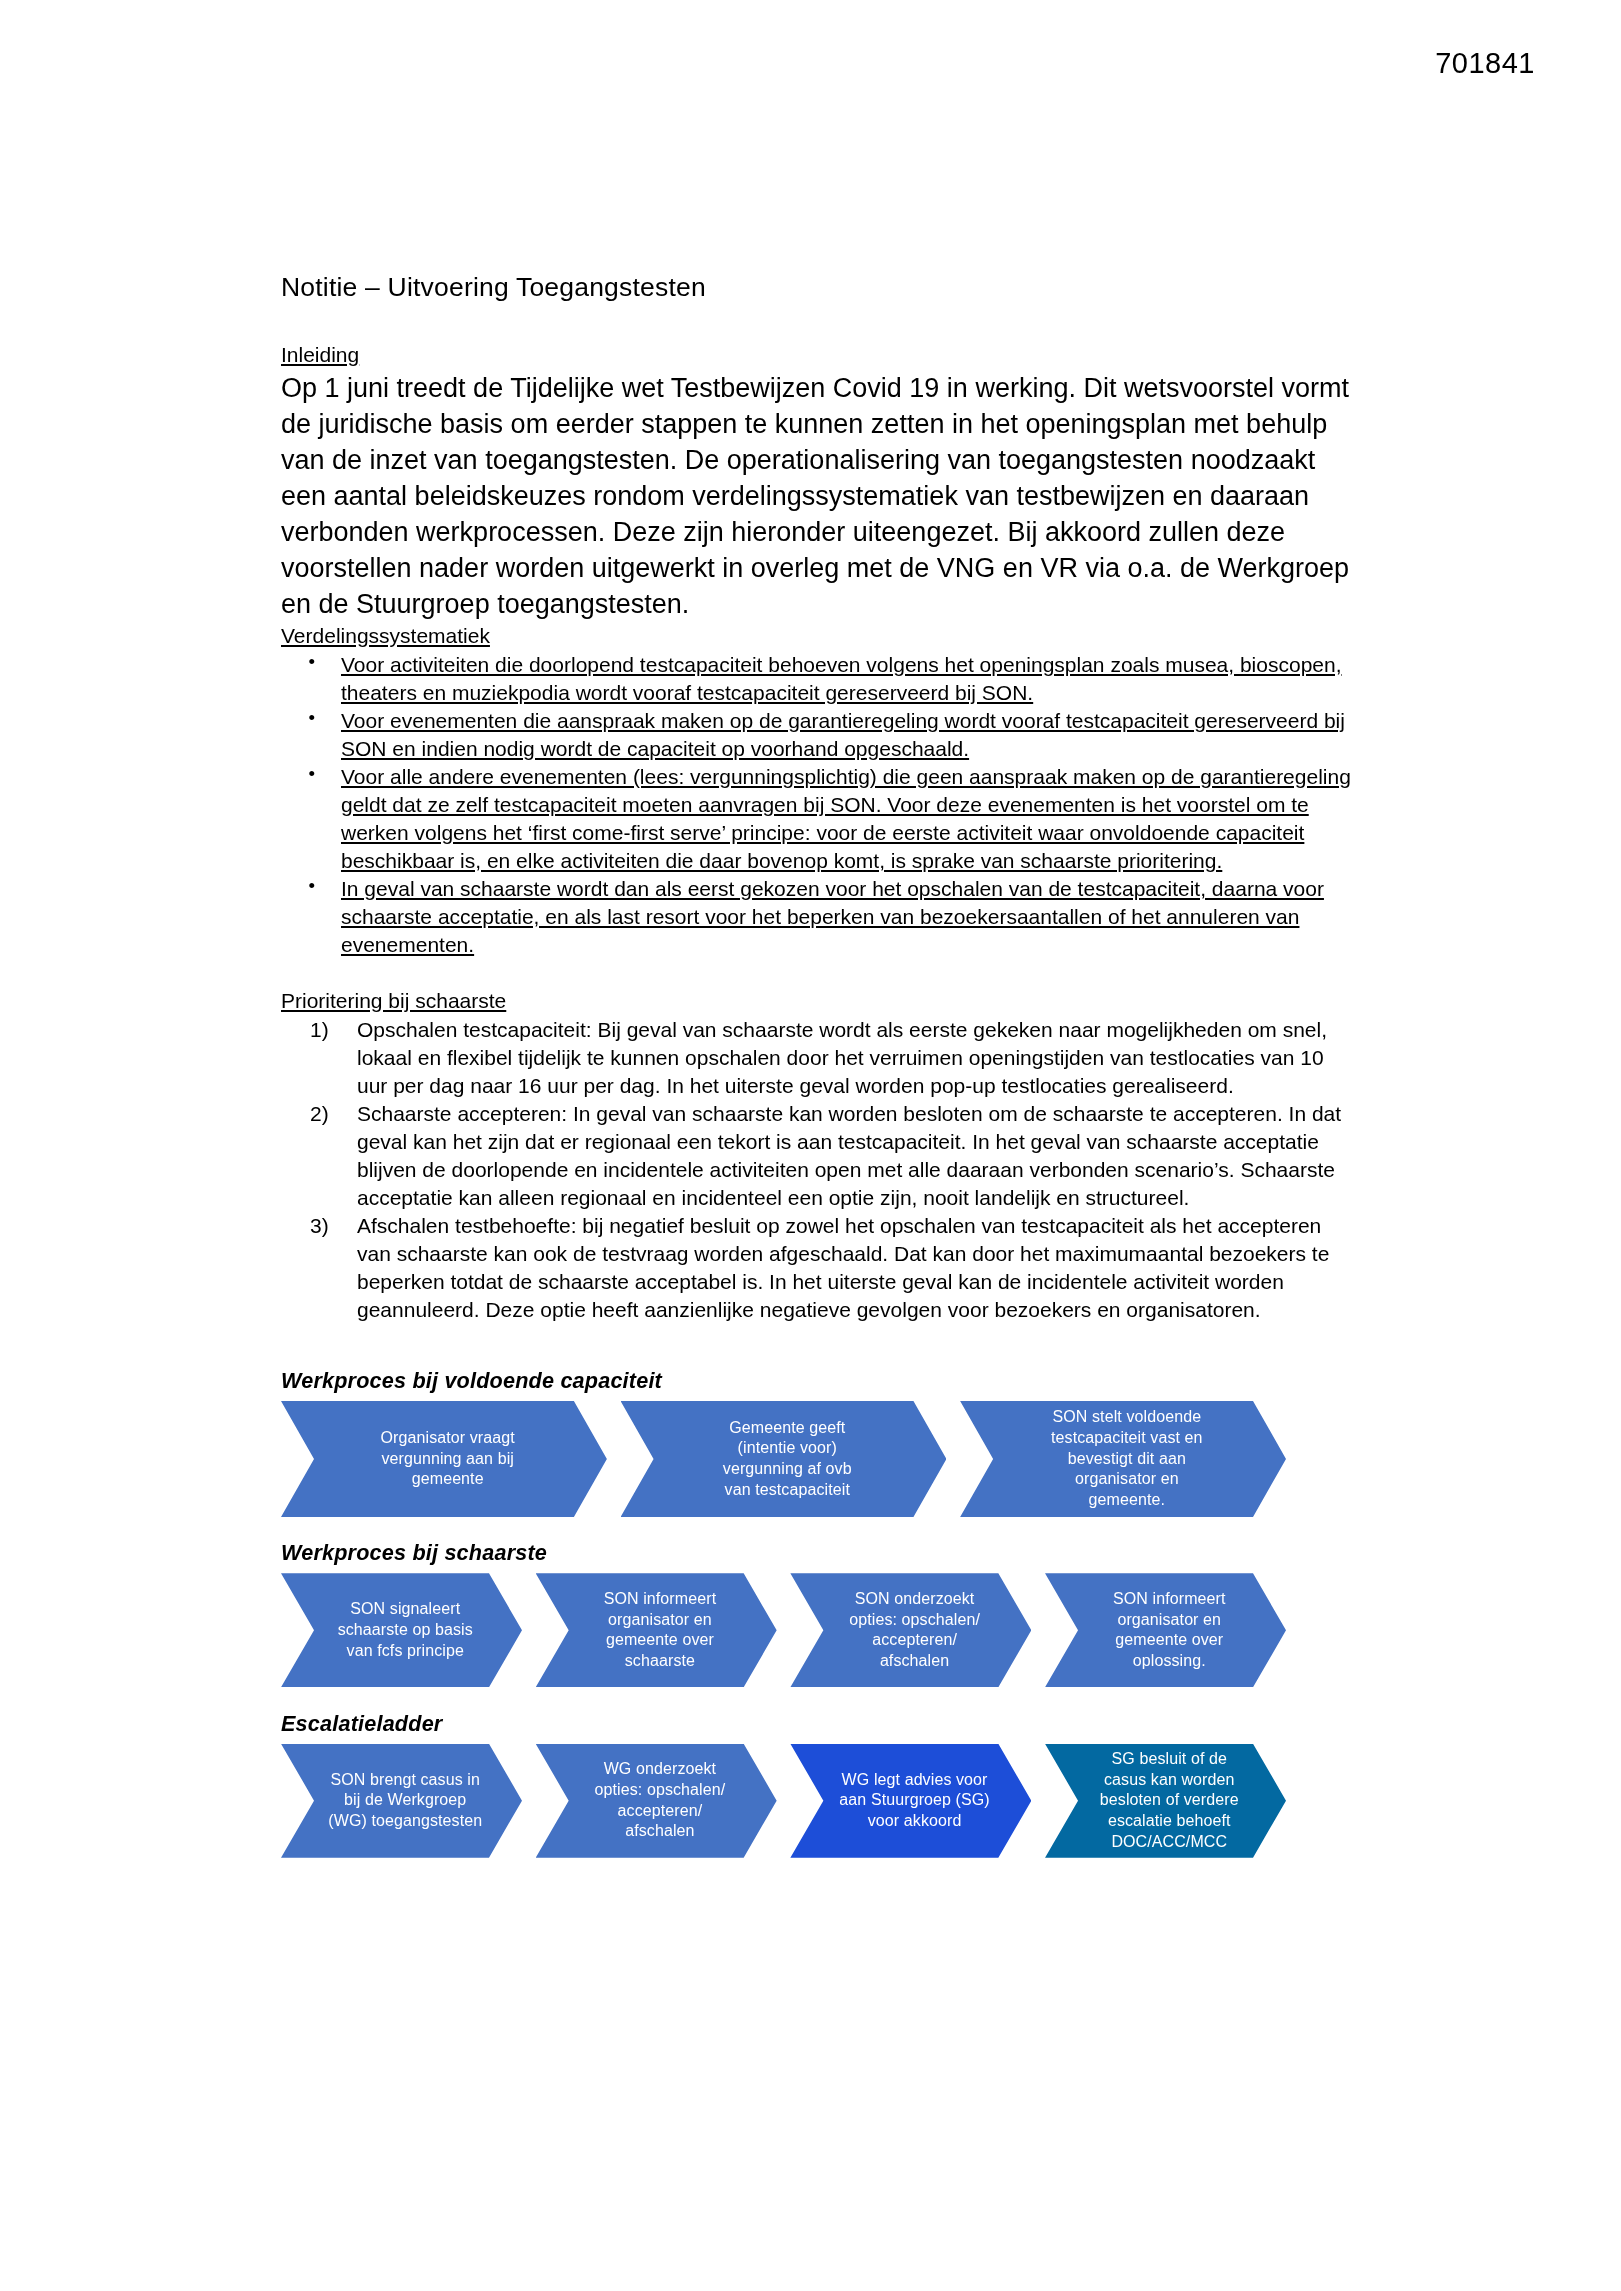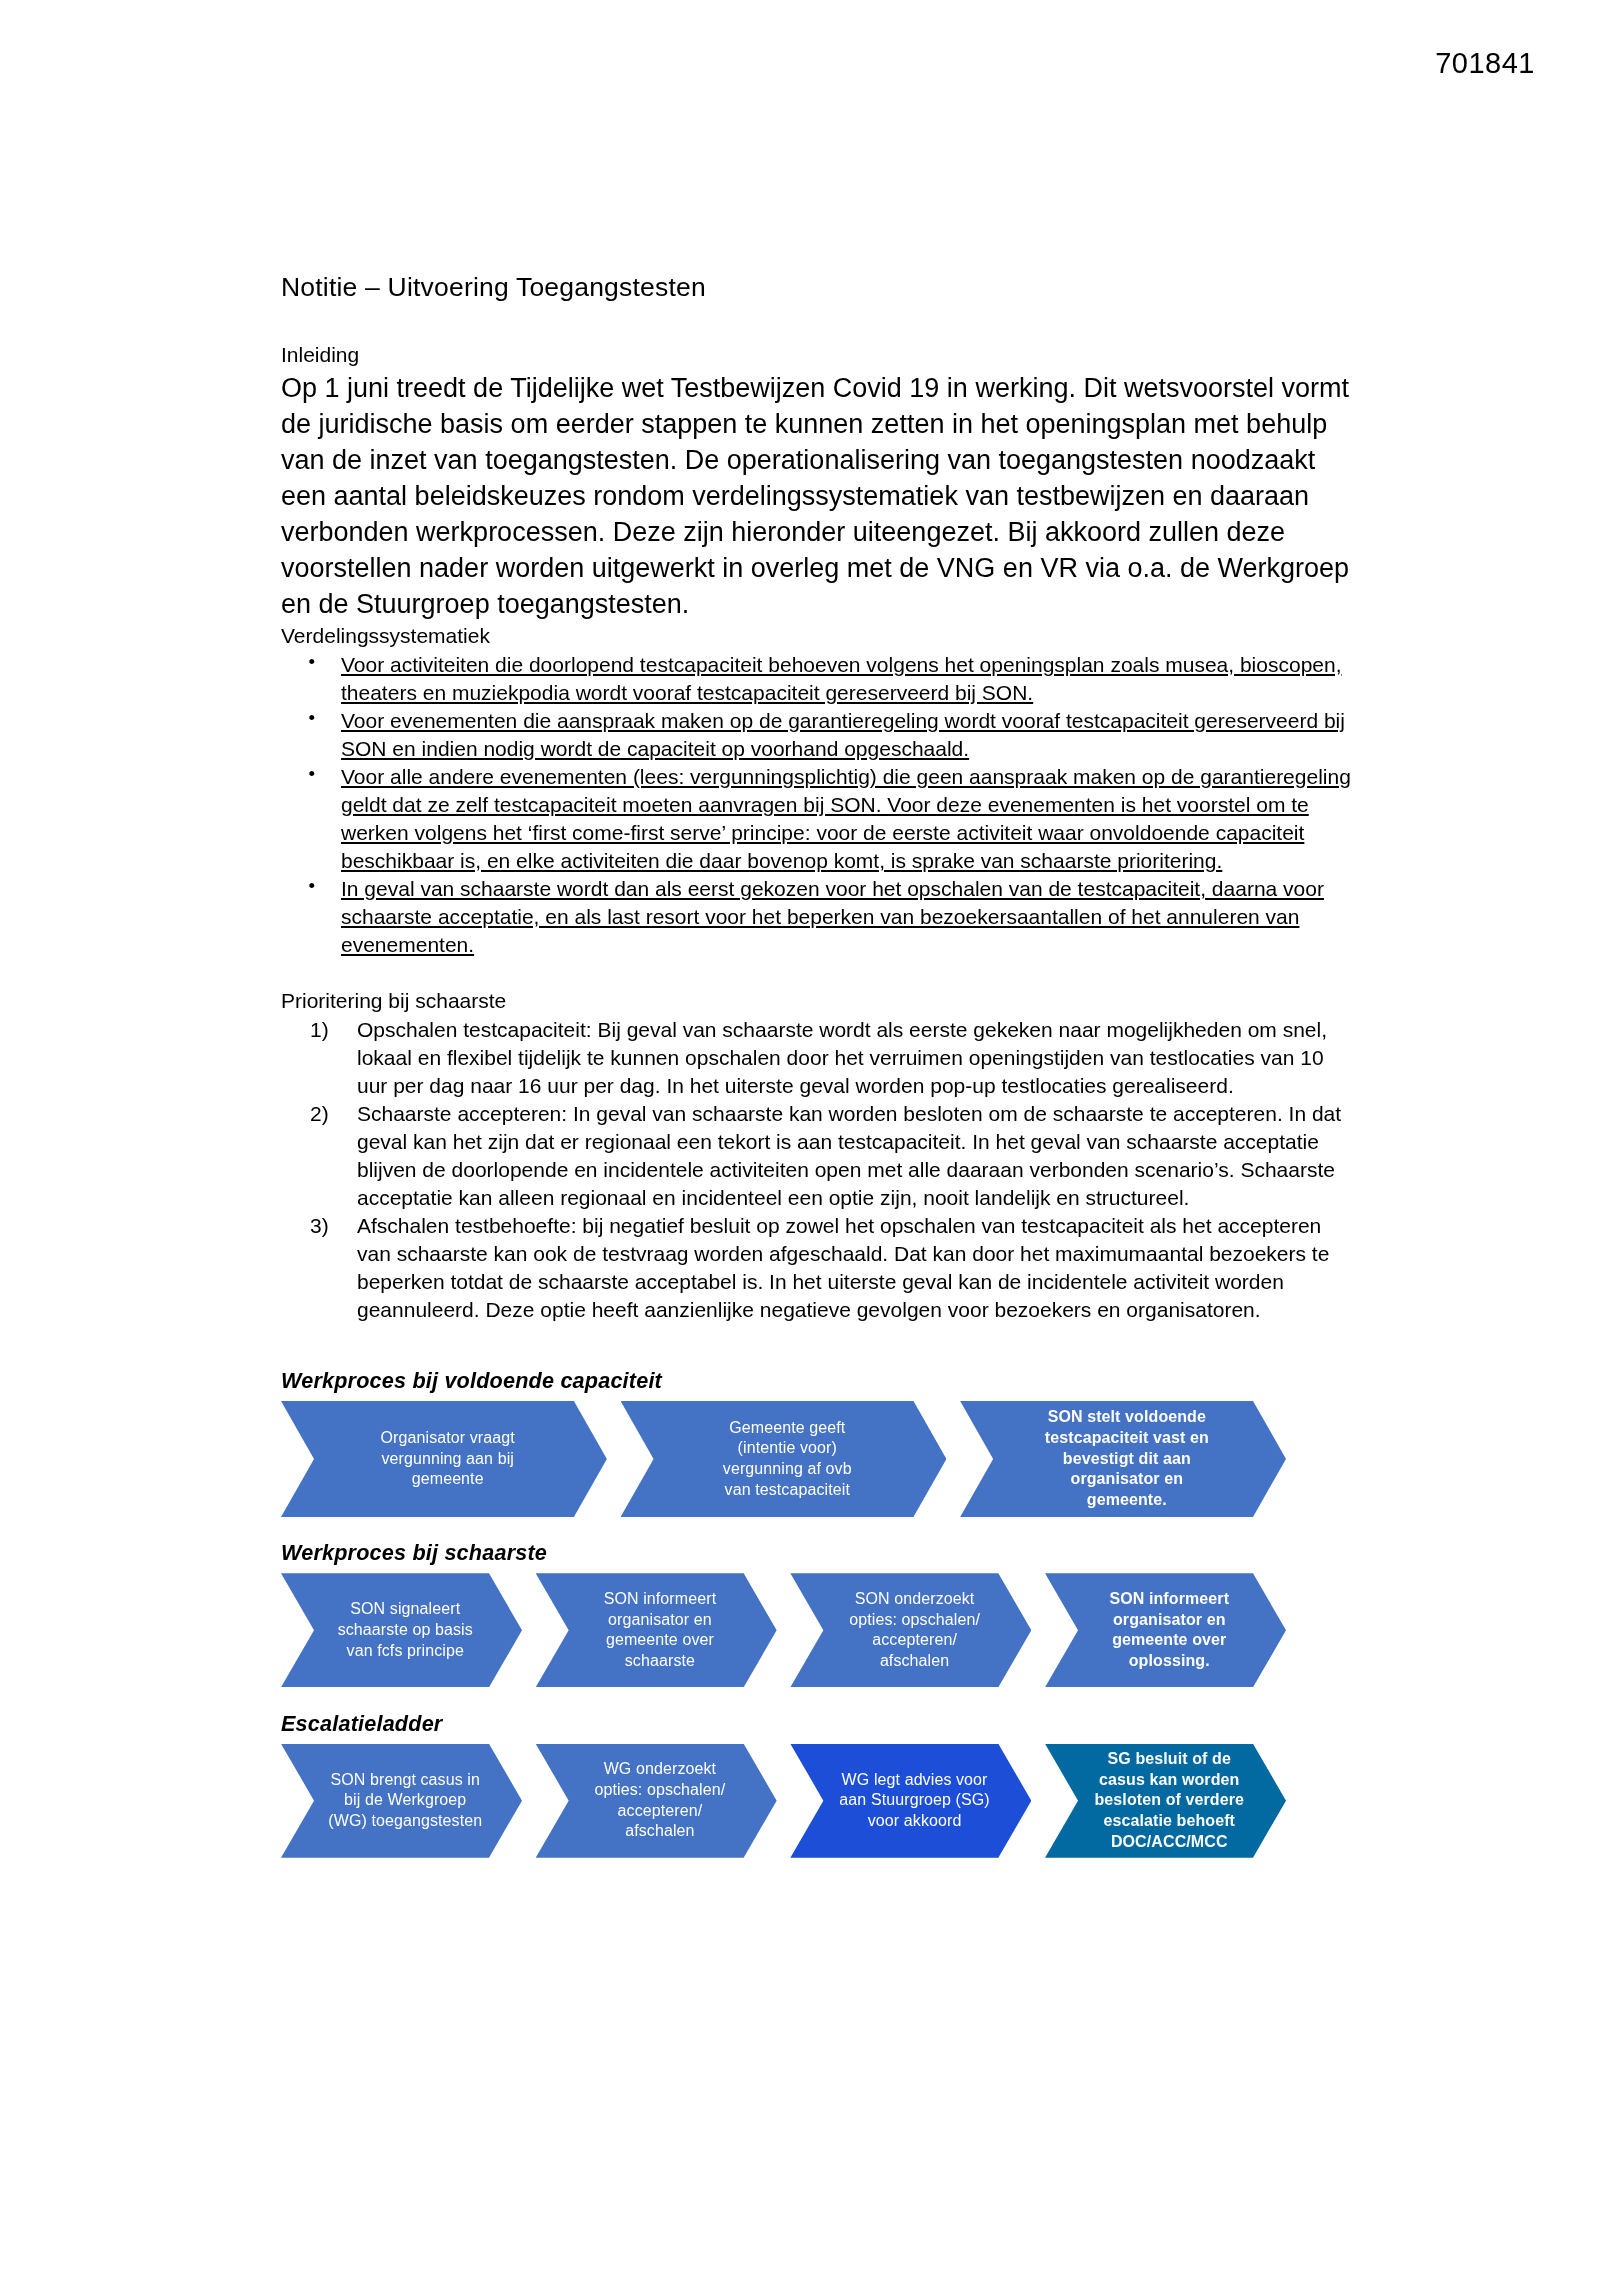--- a/index.html
+++ b/index.html
@@ -47,20 +47,21 @@
     margin: 0 0 37px 0;
     font-weight: normal;
     letter-spacing: 0.2px;
   }
 
   .section-head {
     font-size: 21px;
     line-height: 1.33;
     margin: 0 0 1px 0;
     font-weight: normal;
+    text-decoration: underline;
     text-underline-offset: 2px;
     display: inline-block;
     text-align: right;
   }
 
   .para {
     font-size: 27px;
     line-height: 1.335;
     margin: 0;
     text-align: left;
@@ -153,21 +154,21 @@
     margin-right: 13.7px;
     display: flex;
     align-items: center;
     justify-content: center;
     box-sizing: border-box;
     padding: 3.9px 25.5px 3.9px 33px;
     background: #4472C4;
     -webkit-clip-path: polygon(0 0, calc(100% - 33px) 0, 100% 50%, calc(100% - 33px) 100%, 0 100%, 33px 50%);
     clip-path: polygon(0 0, calc(100% - 33px) 0, 100% 50%, calc(100% - 33px) 100%, 0 100%, 33px 50%);
   }
-  .chev:last-child { margin-right: 0; font-weight: bold; }
+  .chev:last-child { margin-right: 0; }
 
   .chev .chev-text {
     color: #ffffff;
     font-size: 16px;
     line-height: 1.29;
     text-align: center;
     white-space: pre-line;
     letter-spacing: 0.1px;
   }
 

